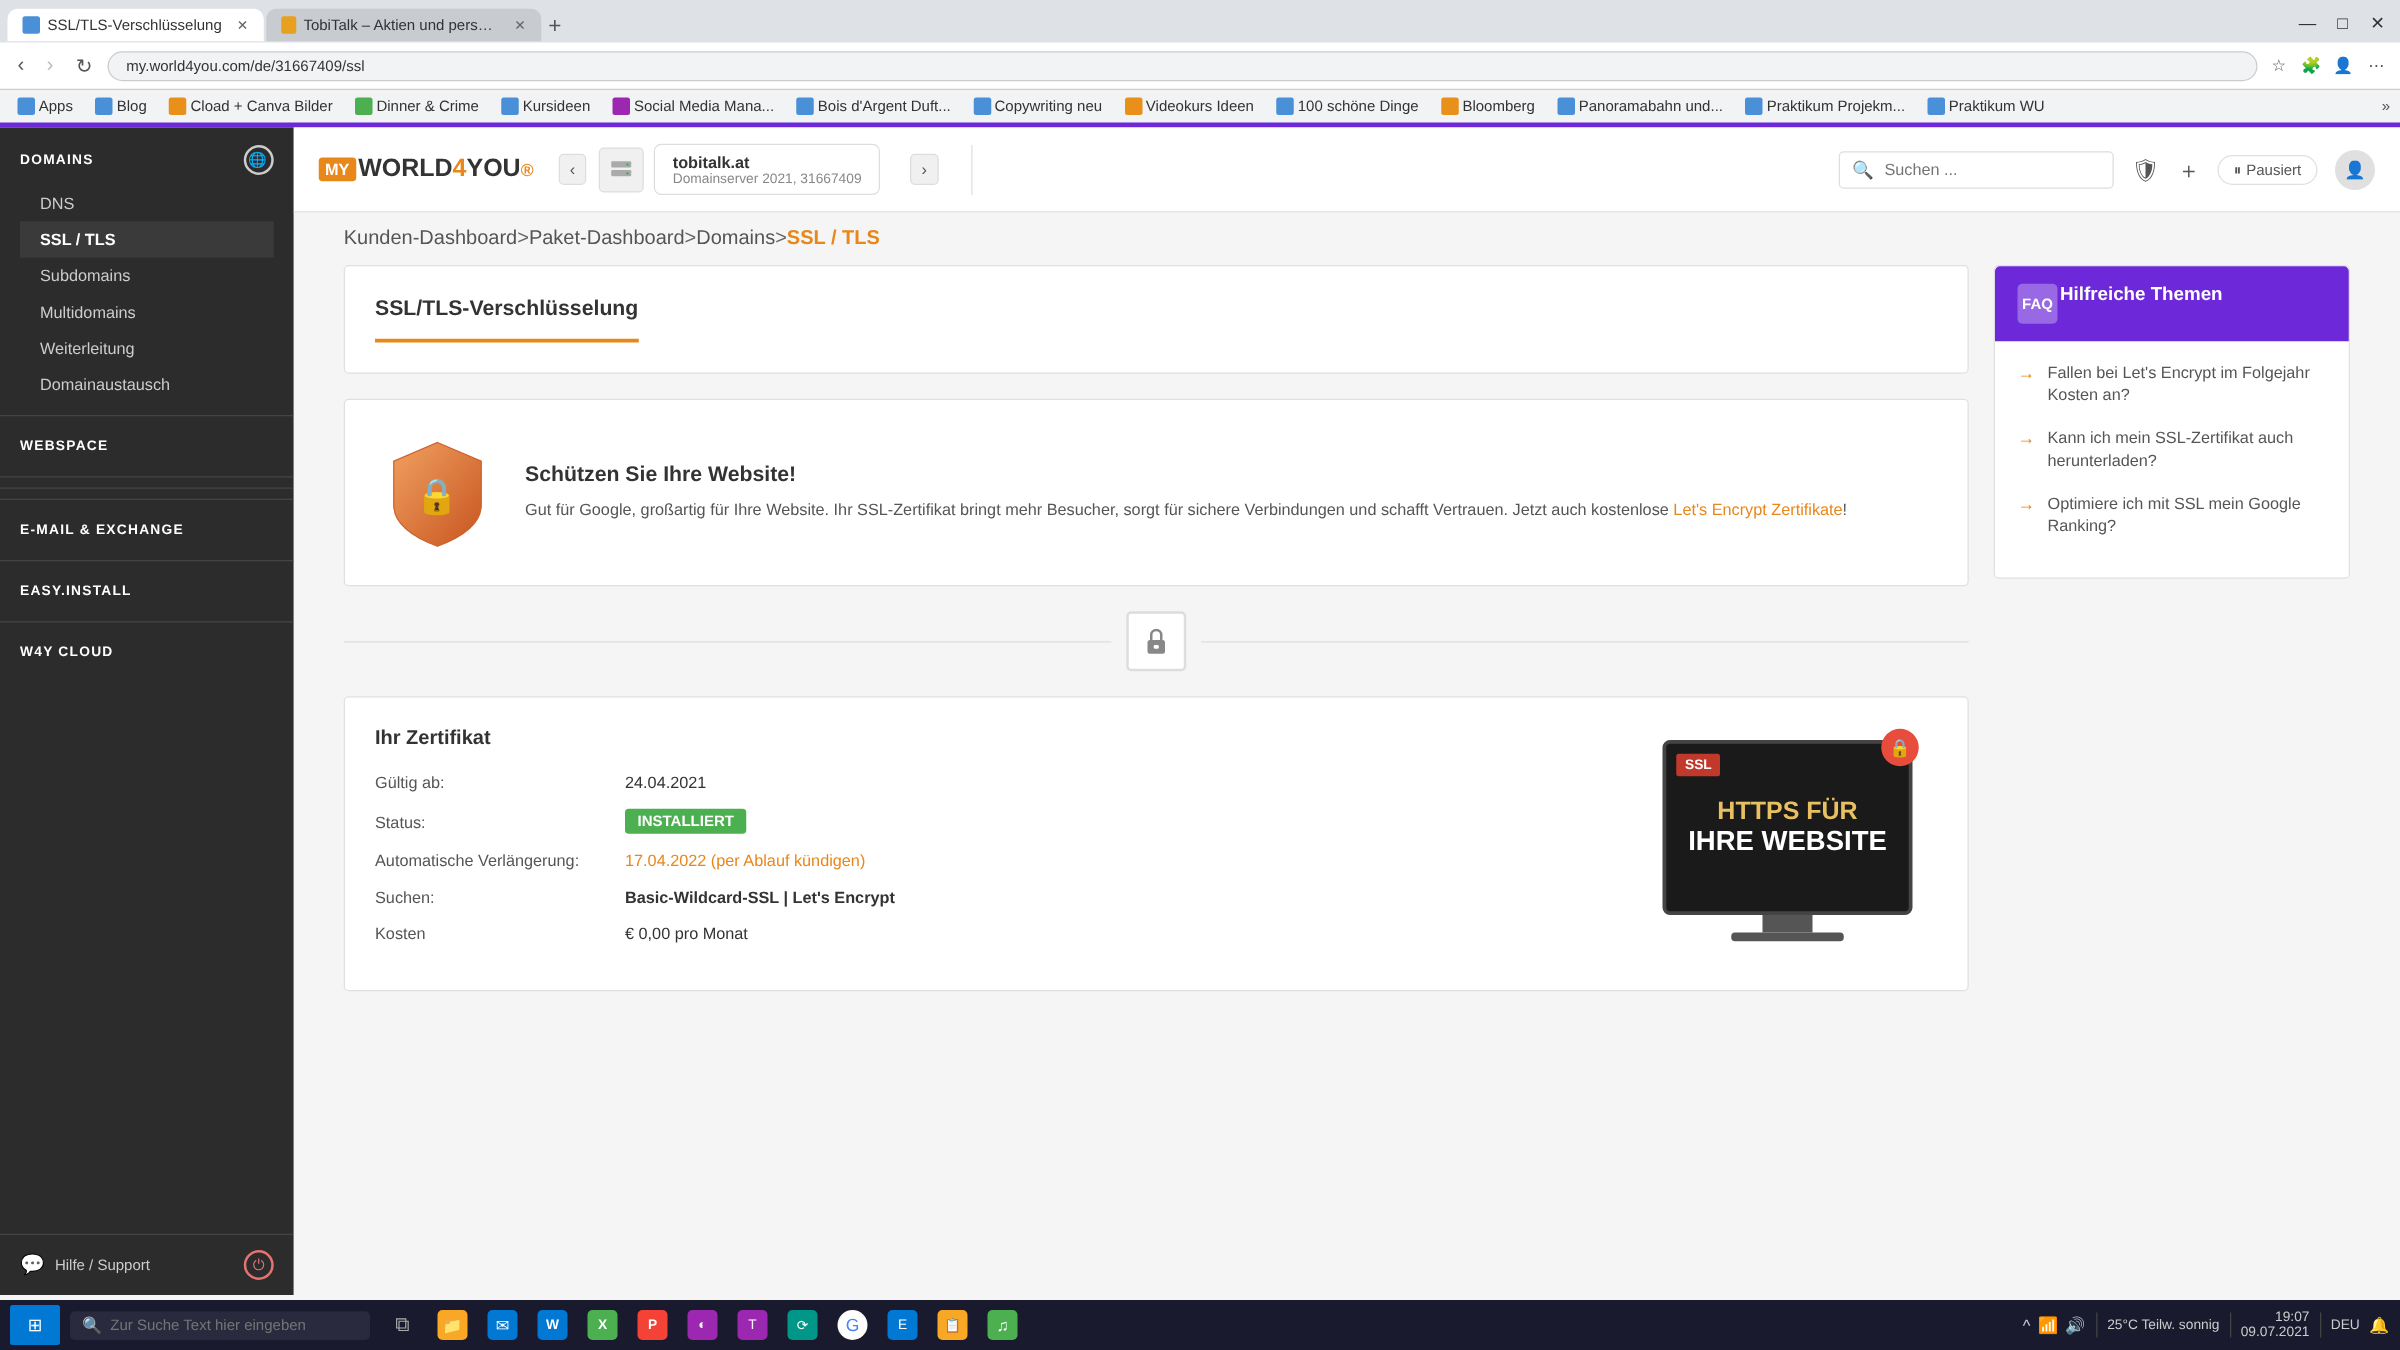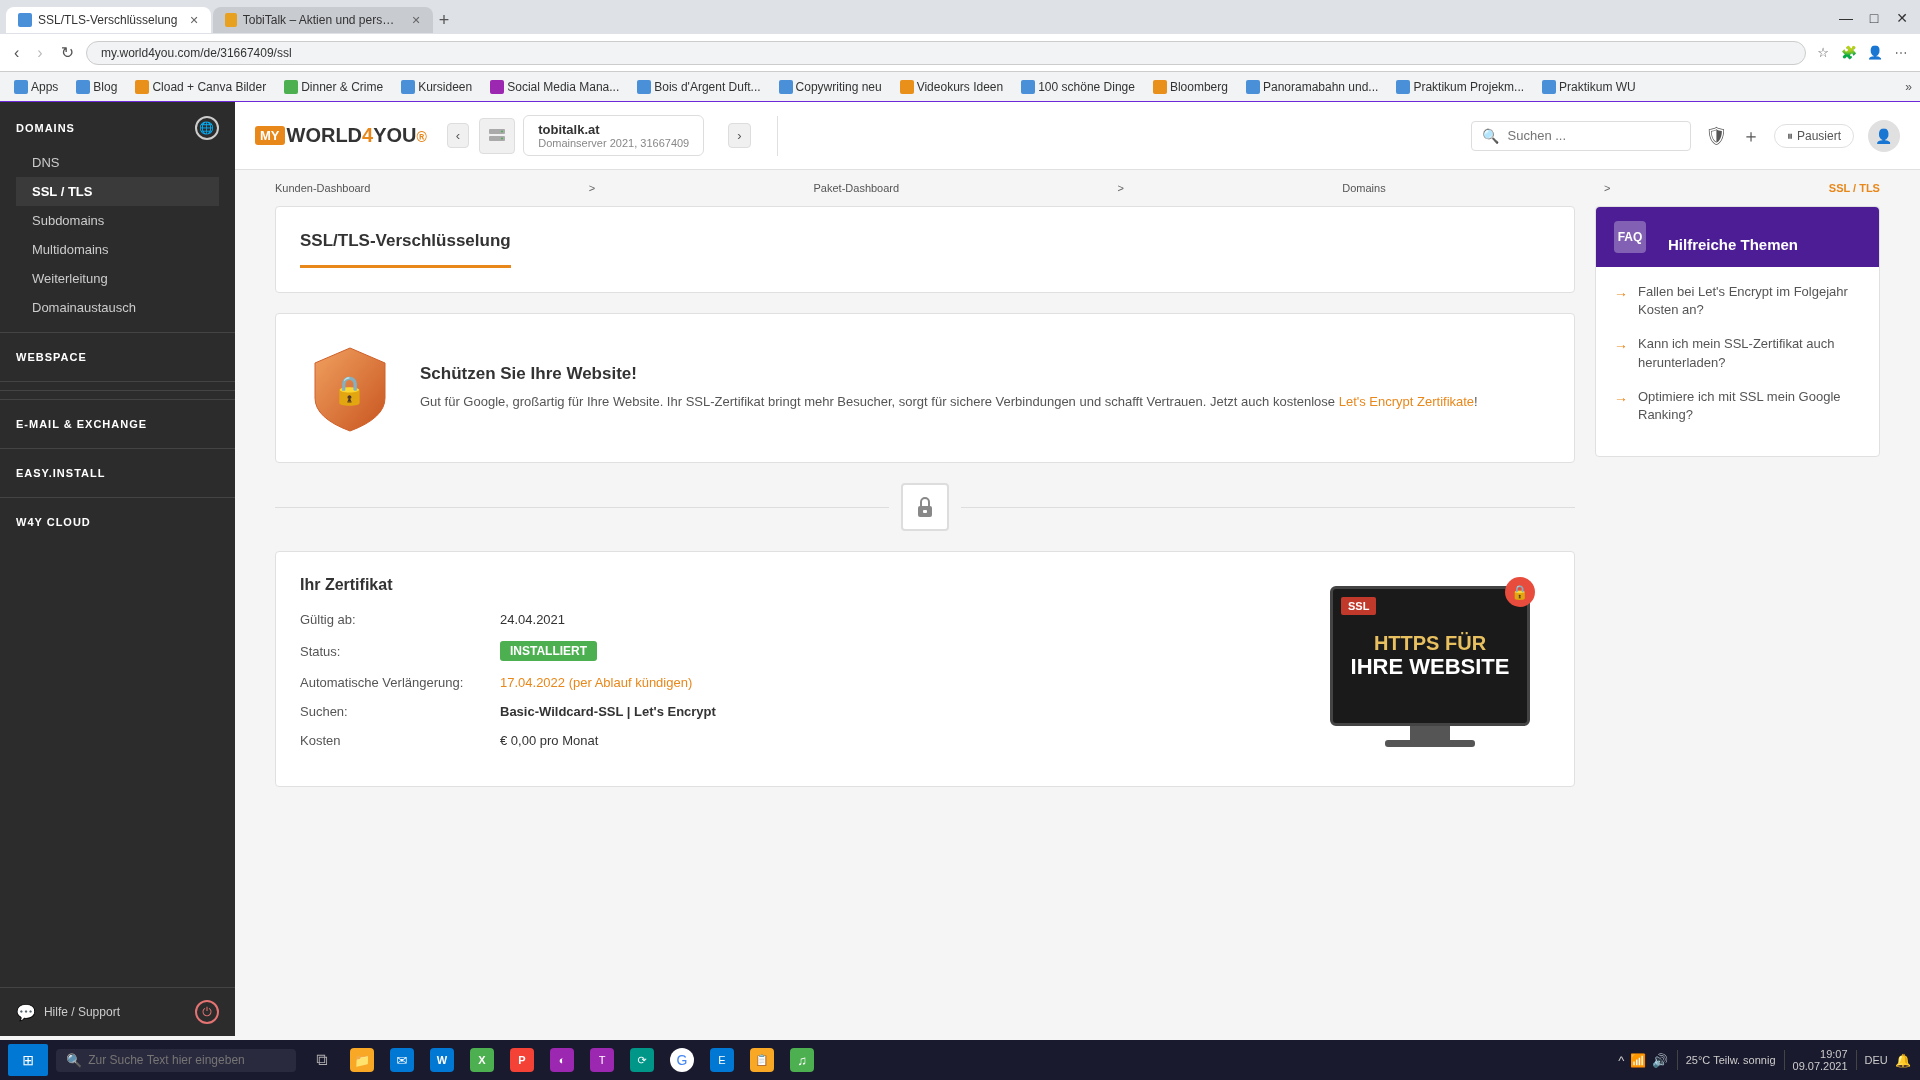--- a/index.html
+++ b/index.html
@@ -18,21 +18,21 @@
     .window-controls { display: flex; gap: 4px; margin-left: auto; align-items: center; padding-bottom: 4px; }
     .win-btn { width: 24px; height: 24px; display: flex; align-items: center; justify-content: center; font-size: 14px; color: #333; cursor: pointer; }
 
     .address-bar { display: flex; align-items: center; background: #fff; padding: 4px 8px; gap: 6px; height: 38px; border-bottom: 1px solid #ccc; }
     .nav-btn { background: none; border: none; cursor: pointer; font-size: 16px; color: #555; padding: 2px 6px; }
     .nav-btn:disabled { color: #bbb; }
     .address-input { flex: 1; border: 1px solid #ccc; border-radius: 20px; padding: 4px 14px; font-size: 12px; background: #f1f3f4; color: #333; }
     .address-actions { display: flex; gap: 4px; align-items: center; }
     .addr-icon { width: 22px; height: 22px; border-radius: 50%; display: flex; align-items: center; justify-content: center; cursor: pointer; font-size: 13px; color: #555; }
 
-    .bookmarks-bar { display: flex; align-items: center; padding: 2px 8px; gap: 6px; background: #f1f3f4; border-bottom: 1px solid #6d28d9; font-size: 12px; height: 30px; overflow: hidden; }
+    .bookmarks-bar { display: flex; align-items: center; padding: 2px 8px; gap: 6px; background: #f1f3f4; border-bottom: 4px solid #6d28d9; font-size: 12px; height: 30px; overflow: hidden; }
     .bookmark-item { display: flex; align-items: center; gap: 3px; padding: 2px 6px; cursor: pointer; border-radius: 4px; white-space: nowrap; color: #333; }
     .bookmark-icon { width: 14px; height: 14px; background: #aaa; border-radius: 2px; flex-shrink: 0; }
     .bm-blue { background: #4a90d9; }
     .bm-green { background: #4caf50; }
     .bm-orange { background: #e8901a; }
     .bm-purple { background: #9c27b0; }
     .bookmarks-more { color: #555; cursor: pointer; margin-left: auto; }
 
     
     .page-wrapper { display: flex; height: calc(1080px - 38px - 38px - 30px - 40px); }
@@ -67,21 +67,21 @@
     .domain-block { display: flex; align-items: center; }
     .search-block { display: flex; align-items: center; border: 1px solid #ddd; border-radius: 4px; padding: 6px 10px; gap: 8px; margin-left: auto; width: 220px; }
     .search-block input { border: none; outline: none; font-size: 13px; color: #888; width: 100%; }
     .search-icon { color: #888; font-size: 14px; }
     .nav-icons { display: flex; align-items: center; gap: 14px; margin-left: 14px; }
     .nav-icon-btn { background: none; border: none; cursor: pointer; font-size: 18px; color: #555; }
     .pausiert-btn { background: none; border: 1px solid #e0e0e0; border-radius: 20px; padding: 4px 12px; font-size: 12px; cursor: pointer; display: flex; align-items: center; gap: 4px; color: #555; }
     .user-icon { width: 32px; height: 32px; border-radius: 50%; background: #e0e0e0; display: flex; align-items: center; justify-content: center; font-size: 14px; cursor: pointer; }
 
     
-    .breadcrumb { padding: 12px 20px; font-size: 11px; color: #666; display: flex; gap: 20px; align-items: center; justify-content: space-between; }
+    .breadcrumb { padding: 12px 20px; font-size: 16px; color: #666; display: flex; gap: 0; align-items: center; }
     .breadcrumb a { color: #555; text-decoration: none; cursor: pointer; }
     .breadcrumb .current { color: #e8871a; font-weight: bold; }
 
     
     .content-area { padding: 0 20px 20px 20px; display: flex; gap: 20px; }
     .main-panel { flex: 1; }
     .side-panel { width: 285px; flex-shrink: 0; }
 
     
     .ssl-header-card { background: #fff; border: 1px solid #e0e0e0; border-radius: 4px; padding: 24px; margin-bottom: 20px; display: flex; align-items: center; gap: 20px; }
@@ -98,21 +98,21 @@
     .cert-info { flex: 1; }
     .cert-info h3 { font-size: 16px; font-weight: bold; margin-bottom: 18px; color: #333; }
     .cert-row { display: flex; margin-bottom: 14px; align-items: center; }
     .cert-label { width: 200px; color: #555; font-size: 13px; flex-shrink: 0; }
     .cert-value { color: #333; font-size: 13px; }
     .status-badge { background: #4caf50; color: #fff; padding: 3px 10px; border-radius: 3px; font-size: 12px; font-weight: bold; }
     .cert-link { color: #e8871a; text-decoration: none; cursor: pointer; }
 
     
     .help-panel { background: #fff; border: 1px solid #e0e0e0; border-radius: 4px; padding: 0; height: fit-content; }
-    .help-header { background: #4c1d95; color: #fff; padding: 14px 18px; display: flex; align-items: flex-end; gap: 22px; border-radius: 4px 4px 0 0; }
+    .help-header { background: #6d28d9; color: #fff; padding: 14px 18px; display: flex; align-items: flex-start; gap: 2px; border-radius: 4px 4px 0 0; }
     .help-header-icon { width: 32px; height: 32px; background: rgba(255,255,255,0.3); border-radius: 4px; display: flex; align-items: center; justify-content: center; font-size: 12px; font-weight: bold; }
     .help-header h3 { font-size: 15px; font-weight: bold; }
     .help-items { padding: 16px 18px; }
     .help-item { display: flex; align-items: flex-start; gap: 10px; margin-bottom: 16px; cursor: pointer; }
     .help-arrow { color: #e8871a; font-size: 14px; flex-shrink: 0; margin-top: 1px; }
     .help-item-text { font-size: 13px; color: #555; line-height: 1.4; }
 
     
     .taskbar { height: 40px; background: #1a1a2e; display: flex; align-items: center; padding: 0 8px; gap: 4px; position: fixed; bottom: 0; width: 1920px; }
     .taskbar-start { width: 40px; height: 32px; background: #0078d4; display: flex; align-items: center; justify-content: center; cursor: pointer; border-radius: 2px; color: #fff; font-size: 14px; }

